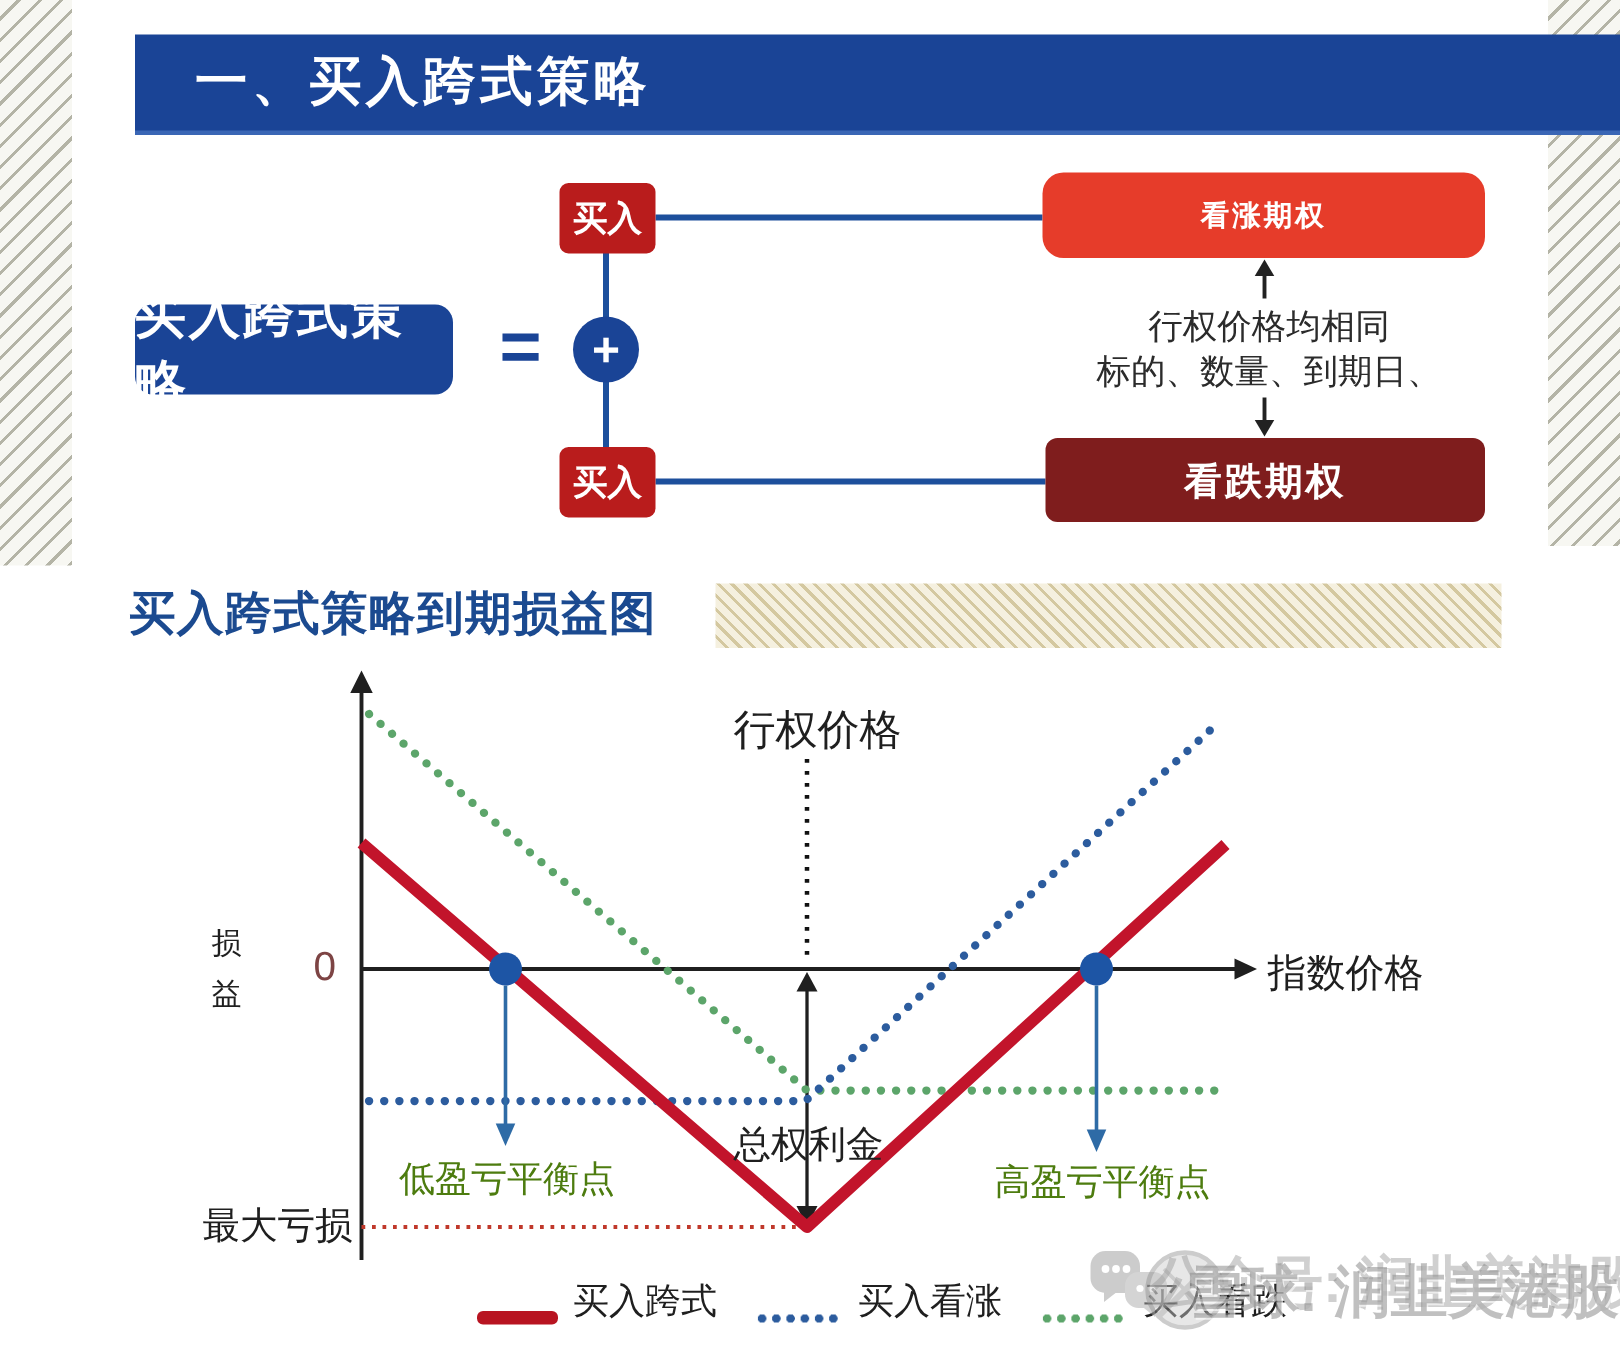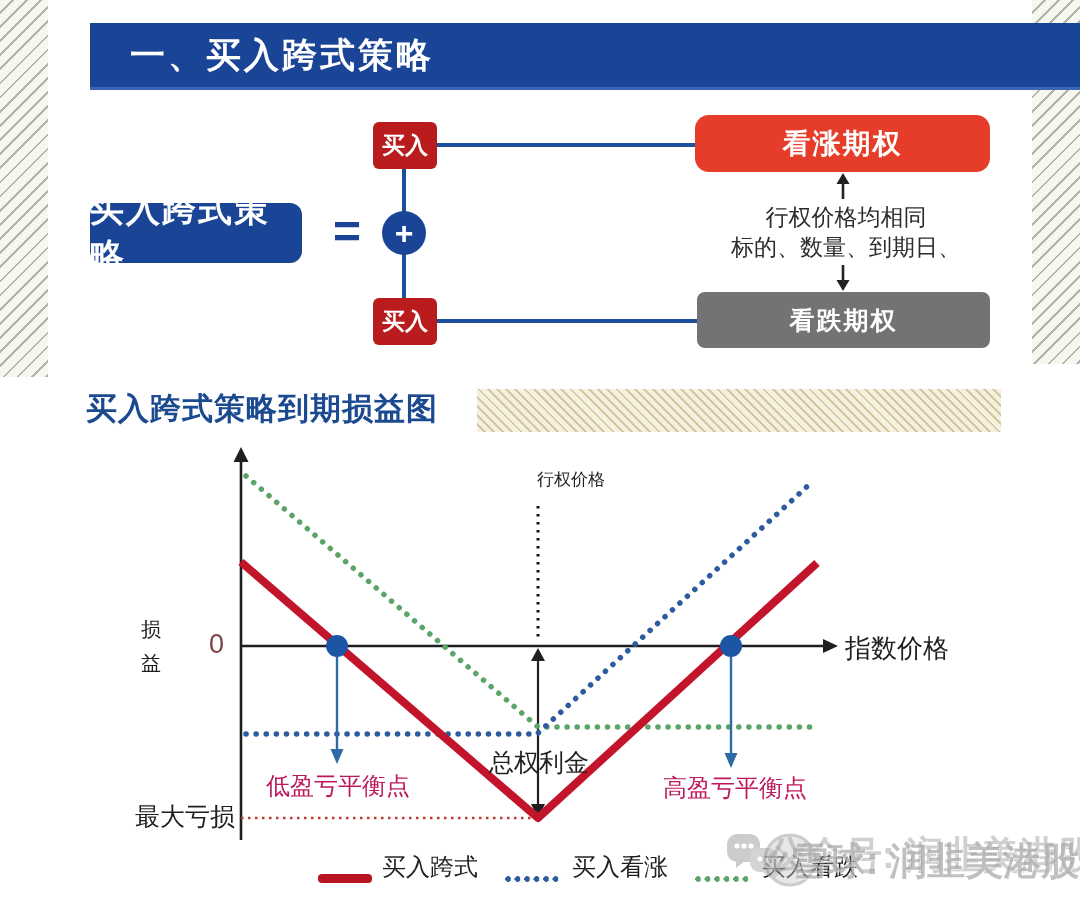--- a/index.html
+++ b/index.html
@@ -33,41 +33,41 @@
     color: #fff; font-size: 35px; font-weight: bold;
     line-height: 64px; padding-left: 40px; letter-spacing: 3px;
   }
 
   
   .box { display: flex; align-items: center; justify-content: center; color: #fff; font-weight: bold; }
   .strategy-box { left: 90px; top: 203px; width: 212px; height: 60px; background: #1a4496; border-radius: 12px; font-size: 34px; letter-spacing: 2px; }
   .buy-box { width: 64px; height: 47px; background: #b91c1c; border-radius: 6px; font-size: 23px; }
   .buy-top { left: 373px; top: 122px; }
   .buy-bottom { left: 373px; top: 298px; }
-  .call-box { left: 695px; top: 115px; width: 295px; height: 57px; background: #e63c2a; border-radius: 14px; font-size: 28px; letter-spacing: 2px; align-items: center; }
-  .put-box  { left: 697px; top: 292px; width: 293px; height: 56px; background: #737373; border-radius: 8px; font-size: 25px; letter-spacing: 2px; }
+  .call-box { left: 695px; top: 115px; width: 295px; height: 57px; background: #e63c2a; border-radius: 14px; font-size: 19px; letter-spacing: 2px; align-items: center; }
+  .put-box  { left: 697px; top: 292px; width: 293px; height: 56px; background: #7f1d1d; border-radius: 8px; font-size: 25px; letter-spacing: 2px; }
   .equals { left: 333px; top: 204px; font-size: 48px; font-weight: bold; color: #1a4496; }
   .plus-circle { left: 382px; top: 211px; width: 44px; height: 44px; border-radius: 50%; background: #1a4496; font-size: 32px; line-height: 40px; }
   .conn { background: #1d4f9c; }
   .conn-top  { left: 437px; top: 143px; width: 258px; height: 4px; }
   .conn-bot  { left: 437px; top: 319px; width: 260px; height: 4px; }
   .conn-vert { left: 402px; top: 168px; width: 4px; height: 130px; }
   .same-terms { left: 720px; top: 202px; width: 252px; text-align: center; font-size: 23px; line-height: 30px; color: #2b2b2b; }
 
   
   .section-title { left: 86px; top: 388px; font-size: 31px; font-weight: bold; color: #1b4a90; letter-spacing: 1px; }
 
   
   .chart-label { color: #1f1f1f; }
   .y-label { left: 141px; top: 612px; width: 30px; font-size: 20px; line-height: 34px; word-break: break-all; }
   .zero-label { left: 209px; top: 629px; font-size: 27px; color: #7d4444; }
-  .strike-label { left: 485px; top: 468px; width: 120px; font-size: 17px; text-align: right; }
+  .strike-label { left: 485px; top: 468px; width: 120px; font-size: 28px; text-align: center; }
   .x-label { left: 845px; top: 631px; font-size: 26px; }
   .premium-label { left: 489px; top: 746px; font-size: 25px; }
-  .be-label { font-size: 24px; color: #be185d; }
+  .be-label { font-size: 24px; color: #4d7c0f; }
   .low-be { left: 266px; top: 770px; }
   .high-be { left: 663px; top: 772px; }
   .maxloss-label { left: 135px; top: 800px; font-size: 25px; }
 
   
   .legend { left: 318px; top: 851px; display: flex; align-items: center; gap: 14px; font-size: 24px; color: #1f1f1f; }
   .legend-item { display: flex; align-items: flex-end; gap: 10px; margin-right: 12px; }
   .swatch-solid { width: 54px; height: 9px; background: #b81421; border-radius: 4px; }
   .swatch-dots { width: 58px; height: 8px; background-repeat: repeat-x; background-position: left center; }
   .swatch-blue  { background-image: radial-gradient(circle 3px at 4px 4px, #2c5c9e 2.7px, transparent 3px); background-size: 9.5px 8px; }

